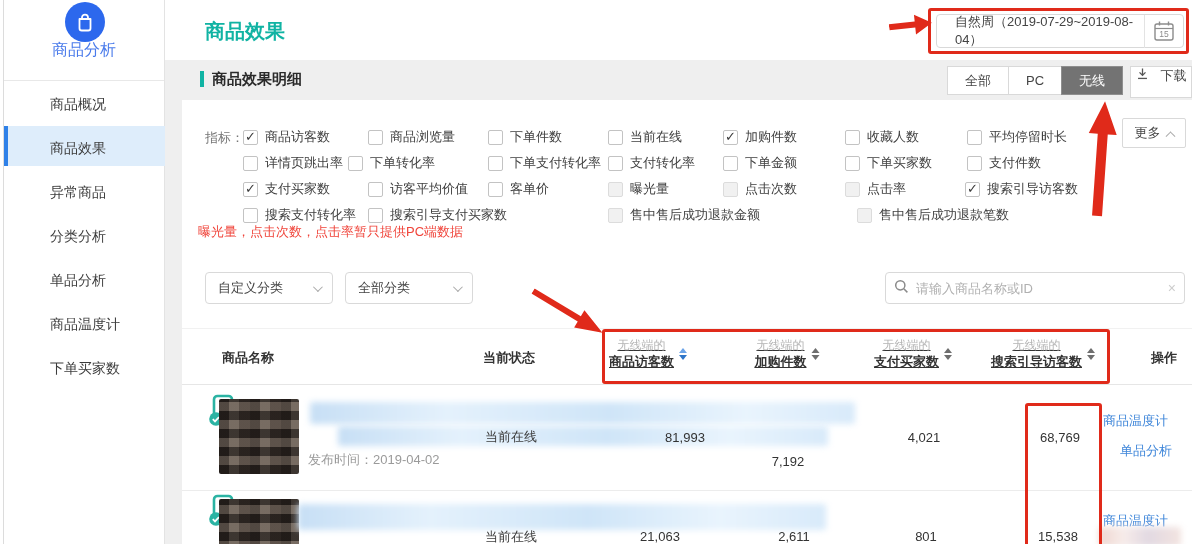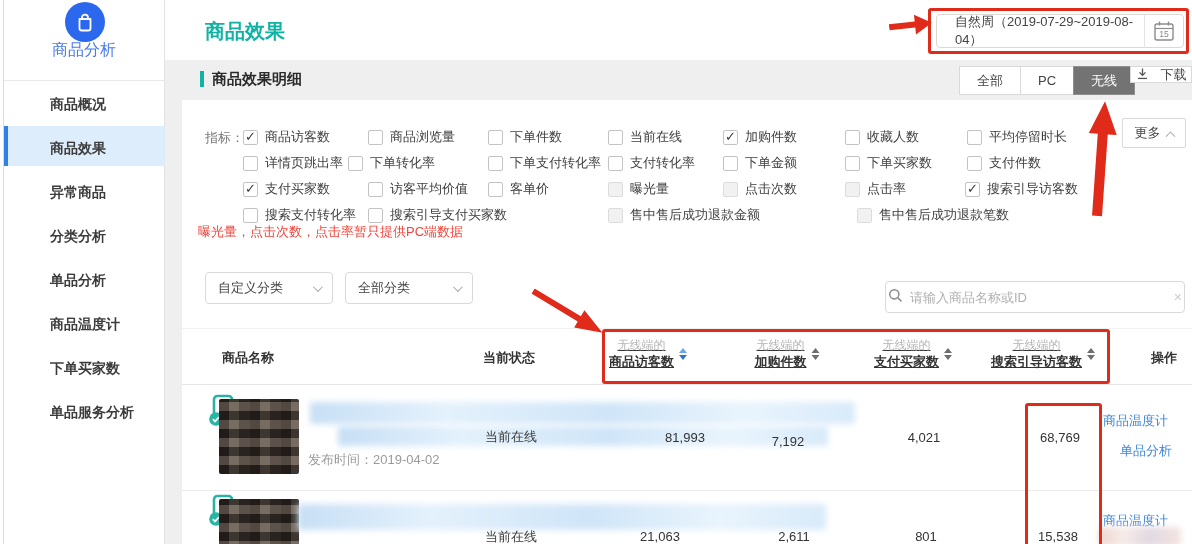--- a/index.html
+++ b/index.html
@@ -6,60 +6,60 @@
   body { font-family:"Liberation Sans","DejaVu Sans",sans-serif; }
   .screen { position:relative; width:1192px; height:544px; background:#fff; overflow:hidden; font-size:13px; color:#333; }
   .abs { position:absolute; }
 
   
   .win-edge { position:absolute; left:3px; top:0; bottom:0; width:1px; background:#dcdcdc; }
   .sidebar { position:absolute; left:4px; top:0; bottom:0; width:161px; background:#fff; border-right:1px solid #e3e3e3; }
   .brand-icon { position:absolute; left:61px; top:2px; width:40px; height:40px; border-radius:50%; background:#2c68ed; display:flex; align-items:center; justify-content:center; }
   .brand-title { position:absolute; left:0; right:0; top:40px; text-align:center; color:#4a7beb; font-size:16px; }
   .side-divider { position:absolute; left:0; right:0; top:80px; height:1px; background:#e8e8e8; }
-  .side-item { position:absolute; left:0; width:161px; height:40px; line-height:44px; padding-left:46px; font-size:14px; color:#3c3c3c; cursor:pointer;font-weight:bold; }
+  .side-item { position:absolute; left:0; width:161px; height:40px; line-height:44px; padding-left:46px; font-size:14px; color:#3c3c3c; cursor:pointer; }
   .side-item.active { background:#deedfb; border-left:4px solid #2f81e8; padding-left:42px; }
 
   
   .main-bg { position:absolute; left:165px; top:60px; right:0; bottom:0; background:#efefef; }
   .head-band { position:absolute; left:165px; top:0; right:0; height:60px; background:#fff; }
   .page-title { position:absolute; left:205px; top:18px; font-size:20px; font-weight:bold; color:#10b3a3; }
   .date-box { position:absolute; left:936px; top:14px; width:248px; height:34px; border:1px solid #d9d9d9; border-radius:4px; background:#fff; display:flex; align-items:center; }
   .date-text { flex:1; padding-left:18px; font-size:13px; color:#444; }
   .date-sep { width:1px; height:33px; background:#e3e3e3; }
   .date-ico { width:38px; display:flex; align-items:flex-end; justify-content:center; }
 
   
   .sec-bar { position:absolute; left:200px; top:71px; width:4px; height:16px; background:#10b3a3; }
   .sec-title { position:absolute; left:212px; top:70px; font-size:15px; font-weight:bold; color:#2b2b2b; }
   .tab-group { position:absolute; left:947px; top:66px; display:flex; }
   .tab-btn { height:29px; padding:0 17px; line-height:27px; background:#fff; border:1px solid #d9d9d9; font-size:13px; color:#444; margin-left:-1px; cursor:pointer; }
-  .tab-btn:first-child { margin-left:12px; }
+  .tab-btn:first-child { margin-left:0; }
   .tab-btn.active { background:#737373; border-color:#8f8f8f; color:#fff; }
-  .dl-btn { position:absolute; left:1130px; top:66px; height:17px; width:62px; background:#fff; border:1px solid #d9d9d9; display:flex; align-items:center; justify-content:center; gap:12px; font-size:13px; color:#444; cursor:pointer; }
+  .dl-btn { position:absolute; left:1130px; top:66px; height:32px; width:62px; background:#fff; border:1px solid #d9d9d9; display:flex; justify-content:center; gap:12px; font-size:13px; color:#444; cursor:pointer; }
 
   
   .card { position:absolute; left:182px; top:100px; right:0; bottom:0; background:#fff; }
 
   
   .ind-label { position:absolute; left:205px; top:129px; font-size:13px; color:#777; }
   .ind-item { position:absolute; display:flex; align-items:center; gap:7px; height:18px; font-size:13px; color:#404040; cursor:pointer; white-space:nowrap; }
   .cb { position:relative; width:15px; height:15px; border:1px solid #c3c3c3; border-radius:2px; background:#fff; flex:0 0 auto; }
   .cb.on::after { content:"✓"; position:absolute; left:1px; top:-2px; font-size:13px; font-weight:bold; color:#3a3a3a; }
   .cb.dis { background:#f1f1f1; border-color:#dcdcdc; }
   .more-btn { position:absolute; left:1122px; top:118px; width:64px; height:30px; background:#fff; border:1px solid #d9d9d9; border-radius:2px; display:flex; align-items:center; justify-content:center; gap:6px; font-size:13px; color:#444; cursor:pointer; }
   .chev { width:7px; height:7px; border-right:1.5px solid #a9a9a9; border-bottom:1.5px solid #a9a9a9; }
   .chev.up { transform:rotate(-135deg) translate(-2px,-2px); }
   .chev.down { transform:rotate(45deg) translateY(-2px); }
   .ind-note { position:absolute; left:198px; top:223px; font-size:13px; color:#f0443a; }
 
   
   .sel { position:absolute; top:272px; width:128px; height:32px; border:1px solid #d9d9d9; border-radius:4px; background:#fff; display:flex; align-items:center; padding:0 12px; font-size:13px; color:#444; cursor:pointer; }
   .sel .lbl { flex:1; }
-  .search-box { position:absolute; left:885px; top:281px; width:300px; height:32px; border:1px solid #d9d9d9; border-radius:4px; background:#fff; display:flex; align-items:center; padding:0 2px; gap:7px; }
+  .search-box { position:absolute; left:885px; top:272px; width:300px; height:32px; border:1px solid #d9d9d9; border-radius:4px; background:#fff; display:flex; align-items:center; padding:0 8px; gap:7px; }
   .search-box input { flex:1; border:none; outline:none; font-size:13px; color:#333; background:transparent; font-family:inherit; }
   .search-box input::placeholder { color:#b0b0b0; }
   .search-x { color:#ccc; font-size:14px; cursor:pointer; }
 
   
   .hline { position:absolute; left:182px; right:0; height:1px; }
   .th { position:absolute; font-size:13px; font-weight:bold; color:#333; }
   .mcol { position:absolute; top:337px; display:flex; align-items:center; gap:5px; transform:translateX(-50%); }
   .mcol .txt { text-align:center;text-decoration:underline; }
   .th-prefix { font-size:12px; color:#b5b5b5; font-weight:normal; line-height:16px; }
@@ -104,21 +104,20 @@
     </div>
     <div class="brand-title">商品分析</div>
     <div class="side-divider"></div>
     <div class="side-item" style="top:82px">商品概况</div>
     <div class="side-item active" style="top:126px">商品效果</div>
     <div class="side-item" style="top:170px">异常商品</div>
     <div class="side-item" style="top:214px">分类分析</div>
     <div class="side-item" style="top:258px">单品分析</div>
     <div class="side-item" style="top:302px">商品温度计</div>
     <div class="side-item" style="top:346px">下单买家数</div>
-    <div class="side-item" style="top:390px">单品服务分析</div>
   </aside>
 
   <div class="main-bg"></div>
   <div class="head-band"></div>
   <div class="page-title">商品效果</div>
 
   <div class="date-box">
     <span class="date-text">自然周（2019-07-29~2019-08-04）</span>
     <span class="date-sep"></span>
     <span class="date-ico">
@@ -338,21 +337,21 @@
         <circle cx="8" cy="25" r="6.8" fill="#2bb3a3"></circle>
         <path d="M4.8 25.2l2.2 2.2 4-4.2" fill="none" stroke="#fff" stroke-width="1.8"></path>
       </svg>
     </span>
     <div class="mosaic" style="top:399px;height:75px"></div>
     <div class="blur-title" style="left:310px;top:402px;width:545px"></div>
     <div class="blur-title" style="left:338px;top:426px;width:490px;height:20px"></div>
     <div class="pub-time" style="left:308px;top:451px">发布时间：2019-04-02</div>
     <div class="status" style="left:485px;top:428px">当前在线</div>
     <div class="num" style="left:685px;top:430px">81,993</div>
-    <div class="num" style="left:788px;top:434px">7,192</div>
+    <div class="num" style="left:788px;top:454px">7,192</div>
     <div class="num" style="left:924px;top:430px">4,021</div>
     <div class="num" style="left:1060px;top:430px">68,769</div>
     <div class="op-link" style="left:1103px;top:412px">商品温度计</div>
     <div class="op-link" style="left:1120px;top:442px">单品分析</div>
   </div>
   <div class="hline" style="top:490px;background:#ececec"></div>
 
   <div>
     <span class="abs" style="left:208px;top:494px">
       <svg width="27" height="33" viewBox="0 0 27 33">

